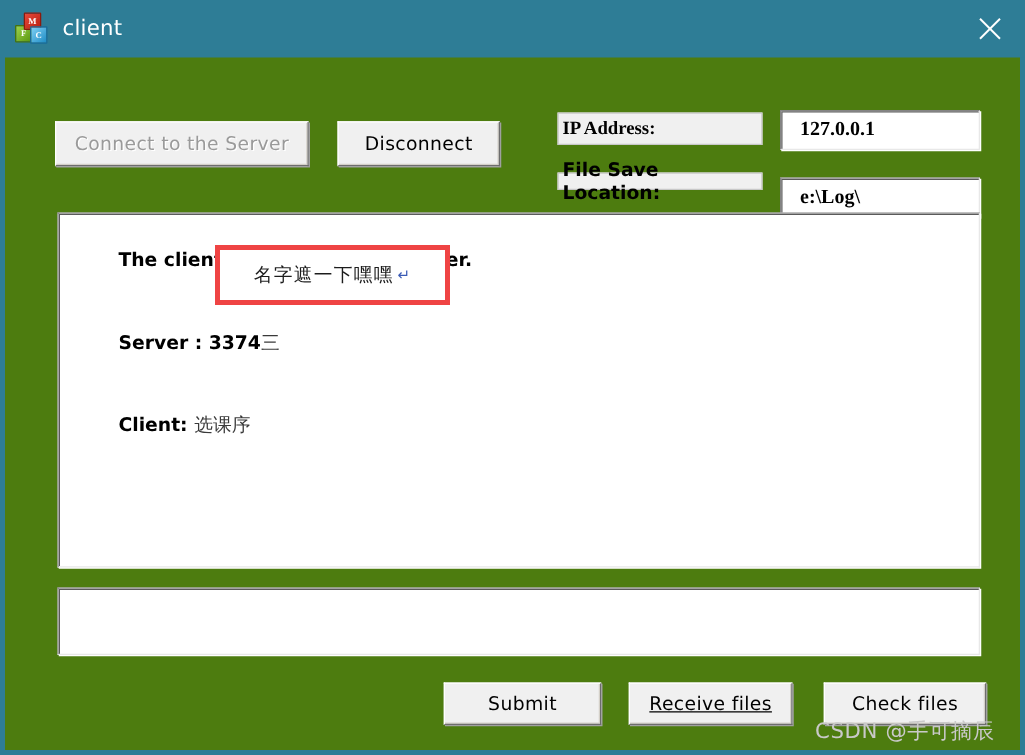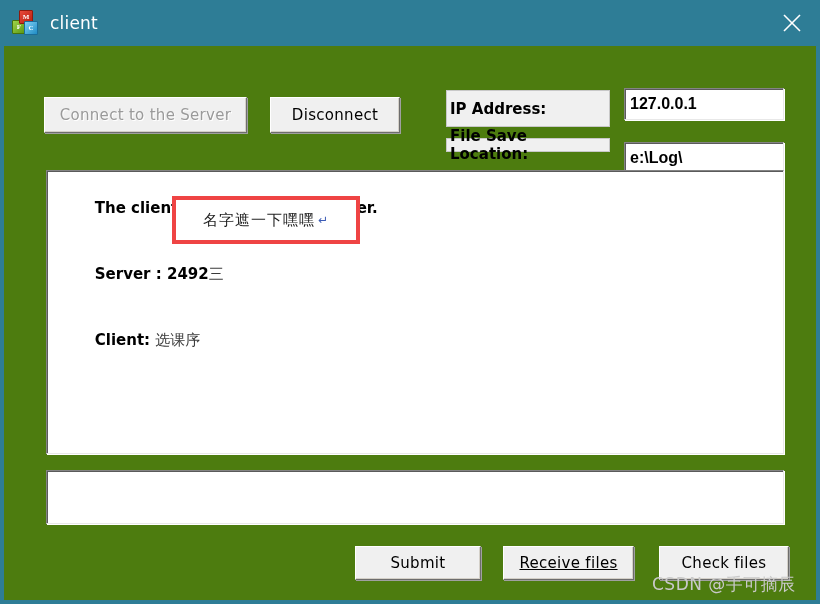--- a/index.html
+++ b/index.html
@@ -136,22 +136,22 @@
     position: absolute;
     background: #ffffff;
     box-sizing: border-box;
     border-top: 1px solid #848484;
     border-left: 1px solid #848484;
     border-right: 1px solid #e8e8e8;
     border-bottom: 1px solid #e8e8e8;
     box-shadow: inset 1px 1px 0 0 #5b5b5b, 1px 1px 0 0 #ffffff;
     display: flex;
     align-items: center;
-    padding-left: 5px;
-    font-family: Liberation Sans, sans-serif;
+    padding-left: 15px;
+    font-family: Liberation Serif, serif;
     font-size: 16px;
     font-weight: bold;
     color: #000000;
     overflow: hidden;
     white-space: nowrap;
   }
 
   .multiline {
     position: absolute;
     background: #ffffff;
@@ -234,34 +234,34 @@
       </svg>
     </div>
   </div>
 
   <div id="client-area">
 
     <div class="btn disabled" style="left:40px; top:51px; width:203px; height:36px;">Connect to the Server</div>
 
     <div class="btn" style="left:266px; top:51px; width:130px; height:36px;">Disconnect</div>
 
-    <div class="label-box" style="left:442px; top:44px; width:164px; height:37px;">IP Address:</div>
+    <div class="label-box" style="left:442px; top:44px; width:164px; height:26px;font-family:Liberation Serif, serif;">IP Address:</div>
 
     <div class="edit" style="left:620px; top:42px; width:160px; height:32px;" title="">127.0.0.1</div>
 
     <div class="label-box" style="left:442px; top:92px; width:164px; height:14px;">File Save Location:</div>
 
     <div class="edit" style="left:620px; top:96px; width:160px; height:32px;" title="">e:\Log\</div>
 
     <div class="multiline" style="left:42px; top:124px; width:738px; height:284px;">
       <div class="log-line">
         <span>The client connects to the server.</span>
       </div>
       <div class="log-line">
-        <span>Server : 2492</span><span class="log-cn">三</span>
+        <span>Server : 3374</span><span class="log-cn">三</span>
       </div>
       <div class="log-line">
         <span>Client: </span><span class="log-cn">选课序</span>
       </div>
     </div>
 
     <div id="annotation" style="left:168px; top:150px; width:188px; height:48px;">
       <span>名字遮一下嘿嘿</span>
       <span class="pilcrow">↵</span>
     </div>

